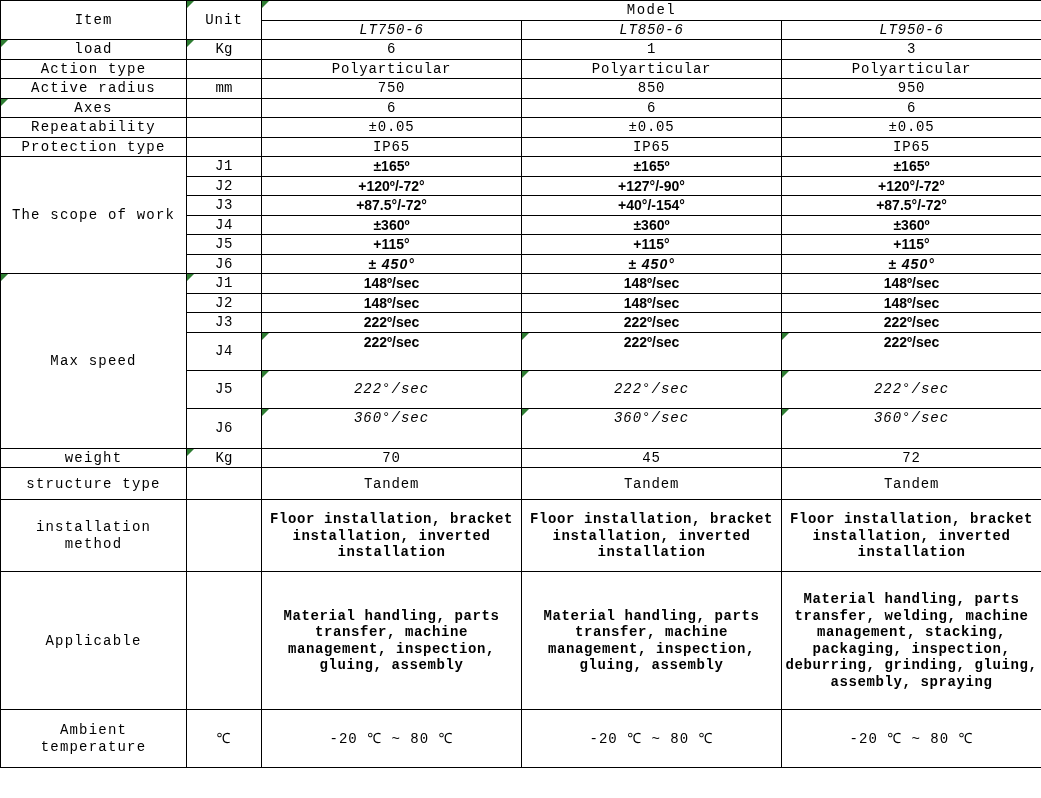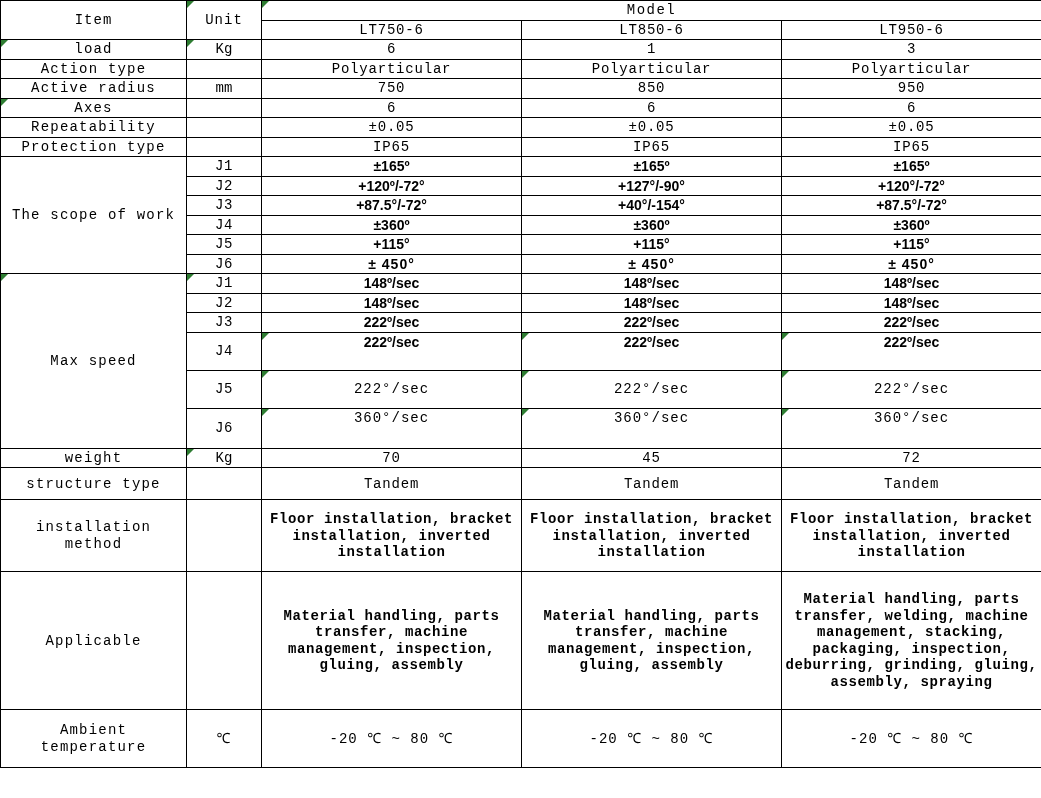--- a/index.html
+++ b/index.html
@@ -41,20 +41,21 @@
   .hdr-model-title {
     font-size: 21px;
     letter-spacing: 1.5px;
     vertical-align: middle;
     text-align: center;
     margin-top: 34px;
   }
   .model-name {
     font-size: 14.5px;
     letter-spacing: 0.8px;
+    font-style: italic;
   }
   .row-label {
     font-size: 14.5px;
     letter-spacing: 1.2px;
   }
   .row-label-wide {
     font-size: 14.5px;
     letter-spacing: 1.2px;
   }
   .val {
@@ -64,20 +65,21 @@
   
   .val-dense {
     font-family: "Liberation Sans", "DejaVu Sans", sans-serif;
     font-size: 12.5px;
     font-weight: bold;
     letter-spacing: 0;
   }
   .val-big {
     font-size: 16px;
     letter-spacing: 1px;
+    font-style: italic;
   }
   .j-label {
     font-size: 15px;
     letter-spacing: 0.5px;
   }
   .wrap-text {
     font-size: 14px;
     letter-spacing: 0.6px;
     line-height: 1.32;
     padding: 4px 8px;

